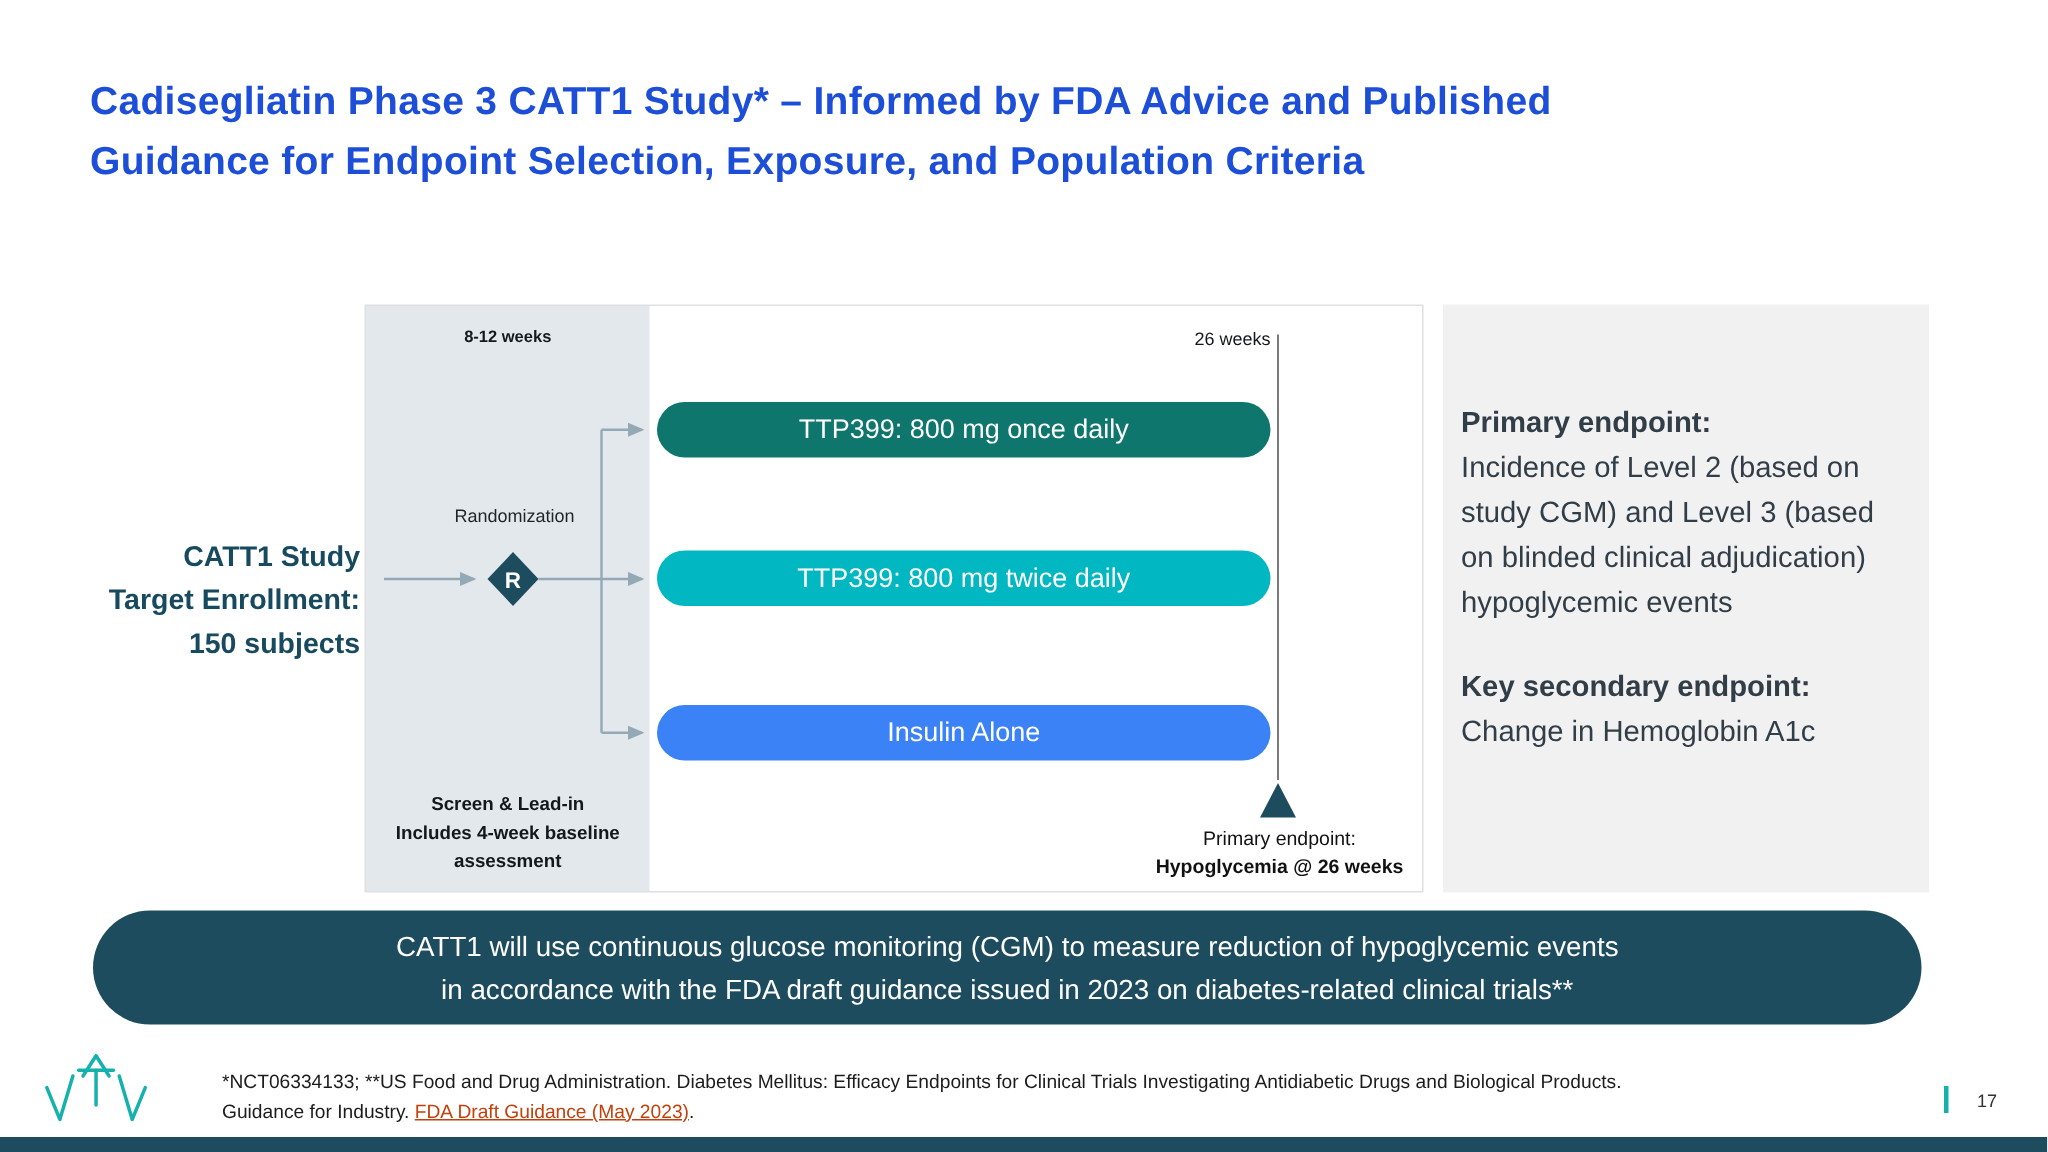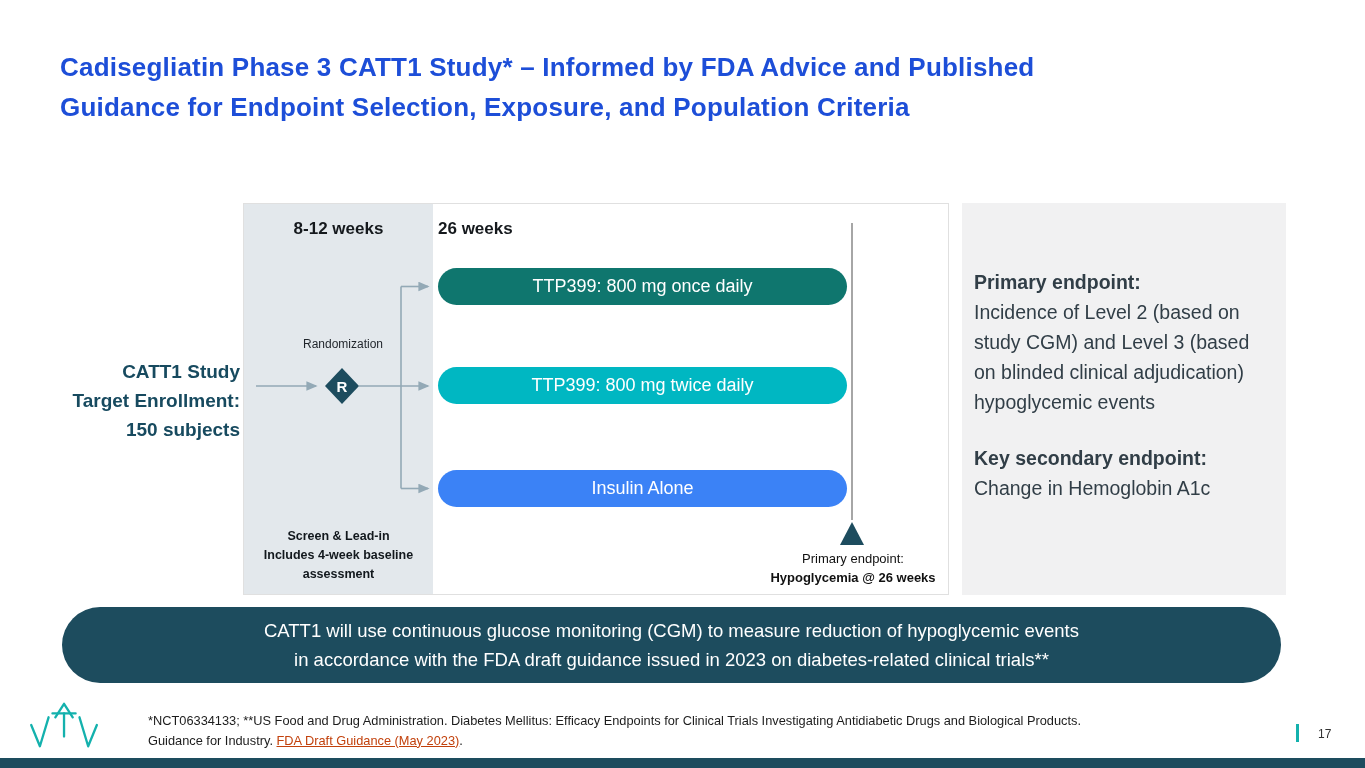--- a/index.html
+++ b/index.html
@@ -25,25 +25,25 @@
   }
 
   
   .figure {
     position:absolute; left:243px; top:203px; width:706px; height:392px;
     background:#ffffff; border:1px solid #E0E0E0;
   }
   .leadin-panel { position:absolute; left:0; top:0; width:189px; height:100%; background:#E3E8EC; }
   .leadin-header {
     position:absolute; left:0; top:15px; width:189px; text-align:center;
-    font-size:17px; font-weight:700; color:#15191d;
+    font-size:11px; font-weight:700; color:#15191d;
   }
   .treat-header {
-    position:absolute; left:194px; top:15px; width:409px; text-align:left;
-    font-size:17px; font-weight:700; color:#15191d;
+    position:absolute; left:194px; top:15px; width:409px; text-align:right;
+    font-size:12px; font-weight:400; color:#15191d;
   }
   .randomization-label {
     position:absolute; left:27px; top:133px; width:144px; text-align:center;
     font-size:12px; color:#1F242A;
   }
   .leadin-footer {
     position:absolute; left:0; bottom:10px; width:189px; text-align:center;
     font-size:12.5px; font-weight:700; color:#12181d; line-height:19px;
     white-space:pre-line;
   }

